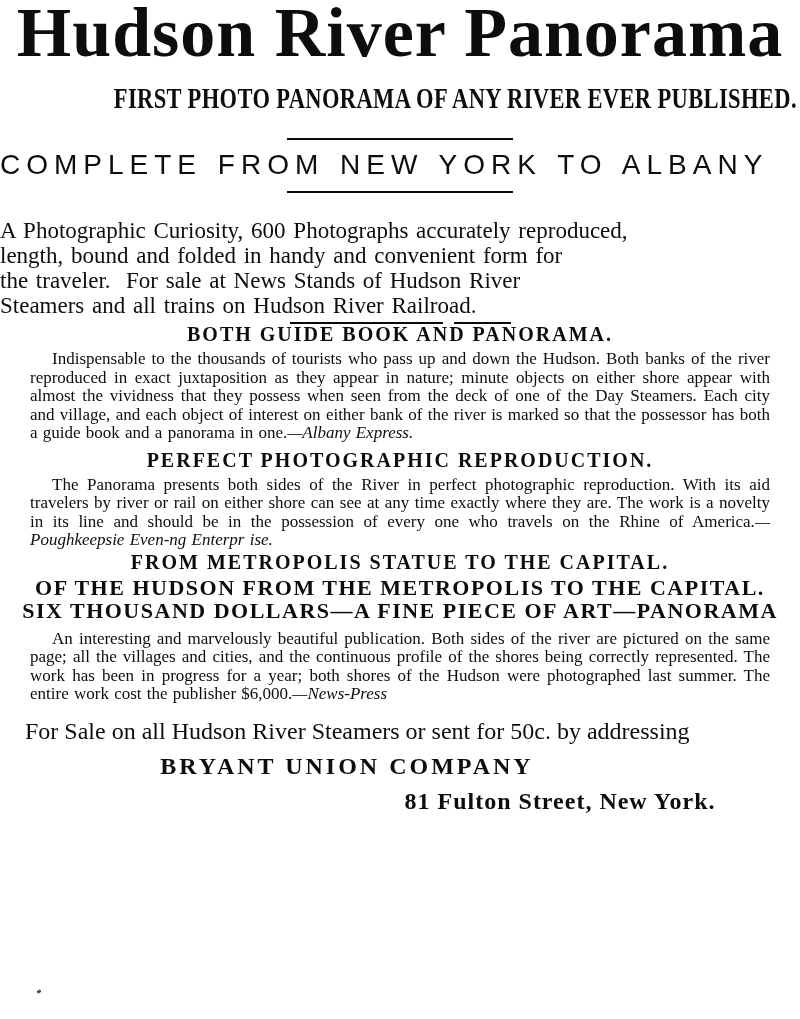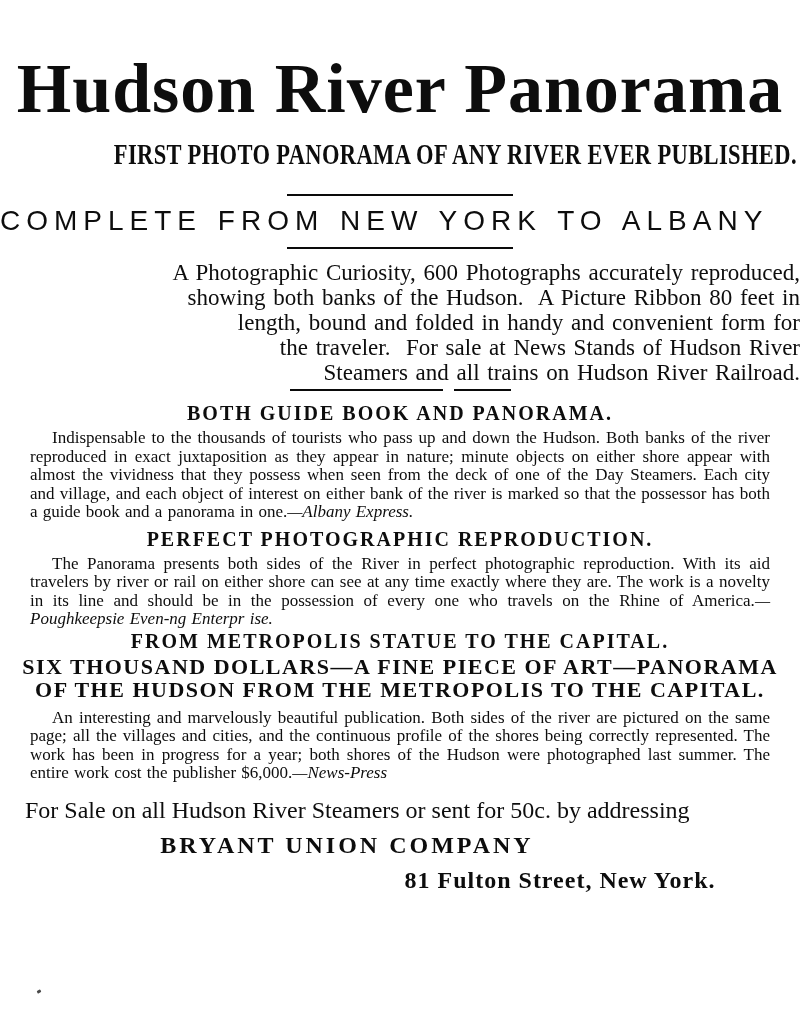--- a/index.html
+++ b/index.html
@@ -2,21 +2,21 @@
 <html><head>
 <meta charset="utf-8">
 <style>
   html,body{margin:0;padding:0;}
   body{
     width:800px;height:1019px;
     background:#ffffff;color:#0d0d0d;
     font-family:"Liberation Serif",serif;
     overflow:hidden;position:relative;
   }
-  .ad{padding-top:56px;}
+  .ad{}
 
   .title{
     margin:0;font-size:70px;line-height:66px;font-weight:bold;
     text-align:center;letter-spacing:1px;white-space:nowrap;
   }
   .subtitle-wrap{text-align:center;margin-top:17px;line-height:30px;}
   .subtitle{
     display:inline-block;font-size:30px;font-weight:bold;white-space:nowrap;
     transform:scaleX(0.75);transform-origin:center;letter-spacing:.5px;
   }
@@ -27,29 +27,29 @@
   .rule-broken .seg{border-top:2px solid #0a0a0a;height:0;}
   .seg-long{width:153px;}
   .seg-short{width:57px;}
 
   .tagline{
     font-family:"Liberation Sans",sans-serif;
     font-size:28px;line-height:30px;letter-spacing:6px;word-spacing:2px;
     text-align:left;margin-top:10px;white-space:nowrap;
   }
 
-  .intro{margin-top:11px;font-size:23px;line-height:25px;text-align:right;word-spacing:2px;}
+  .intro{margin-top:25px;font-size:23px;line-height:25px;text-align:left;word-spacing:2px;}
   .intro-line{white-space:pre;}
 
   section{margin:0;}
   .sec-h{
     font-size:20px;line-height:21px;font-weight:bold;
     text-align:center;letter-spacing:2px;margin:0;white-space:nowrap;
   }
-  .mt-sec1{margin-top:12px;}
+  .mt-sec1{}
   .mt-sec2{margin-top:7px;}
   .mt-sec3{margin-top:2px;}
   .sec-h4{
     font-size:22px;line-height:23px;font-weight:bold;
     text-align:center;letter-spacing:1.5px;margin:3px 0 0;
   }
   .sec-body{
     font-size:17px;line-height:18.5px;text-align:justify;
     margin:5px 30px 0;text-indent:22px;word-spacing:1px;
   }
@@ -78,21 +78,20 @@
   </div>
 
   <div class="rule rule-1"></div>
 
   <div class="tagline">COMPLETE FROM NEW YORK TO ALBANY</div>
 
   <div class="rule rule-2"></div>
 
   <div class="intro">
     <div class="intro-line">A Photographic Curiosity, 600 Photographs accurately reproduced,</div>
-    <div class="intro-line">showing both banks of the Hudson.  A Picture Ribbon 80 feet in</div>
     <div class="intro-line">length, bound and folded in handy and convenient form for</div>
     <div class="intro-line">the traveler.  For sale at News Stands of Hudson River</div>
     <div class="intro-line">Steamers and all trains on Hudson River Railroad.</div>
   </div>
 
   <div class="rule-broken">
     <span class="seg seg-long"></span>
     <span class="seg seg-short"></span>
   </div>
 
@@ -105,22 +104,22 @@
     <h2 class="sec-h mt-sec2">PERFECT PHOTOGRAPHIC REPRODUCTION.</h2>
     <p class="sec-body"><span>The Panorama presents both sides of the River in perfect photographic reproduction.  With its aid travelers by river or rail on either shore can see at any time exactly where they are.  The work is a novelty in its line and should be in the possession of every one who travels on the Rhine of America.</span><em class="attr">—Poughkeepsie Even-ng Enterpr ise.</em></p>
   </section>
 
   <section>
     <h2 class="sec-h mt-sec3">FROM METROPOLIS STATUE TO THE CAPITAL.</h2>
   </section>
 
   <section>
     <h2 class="sec-h4">
+      <span style="display:block">OF THE HUDSON FROM THE METROPOLIS TO THE CAPITAL.</span>
       <span style="display:block">SIX THOUSAND DOLLARS—A FINE PIECE OF ART—PANORAMA</span>
-      <span style="display:block">OF THE HUDSON FROM THE METROPOLIS TO THE CAPITAL.</span>
     </h2>
     <p class="sec-body" style="margin-top:8px"><span>An interesting and marvelously beautiful publication.  Both sides of the river are pictured on the same page; all the villages and cities, and the continuous profile of the shores being correctly represented.  The work has been in progress for a year; both shores of the Hudson were photographed last summer.  The entire work cost the publisher $6,000.</span><em class="attr">—News-Press</em></p>
   </section>
 
   <footer>
     <p class="sale">For Sale on all Hudson River Steamers or sent for 50c. by addressing</p>
     <p class="company">BRYANT UNION COMPANY</p>
     <p class="address">81 Fulton Street, New York.</p>
   </footer>
 

